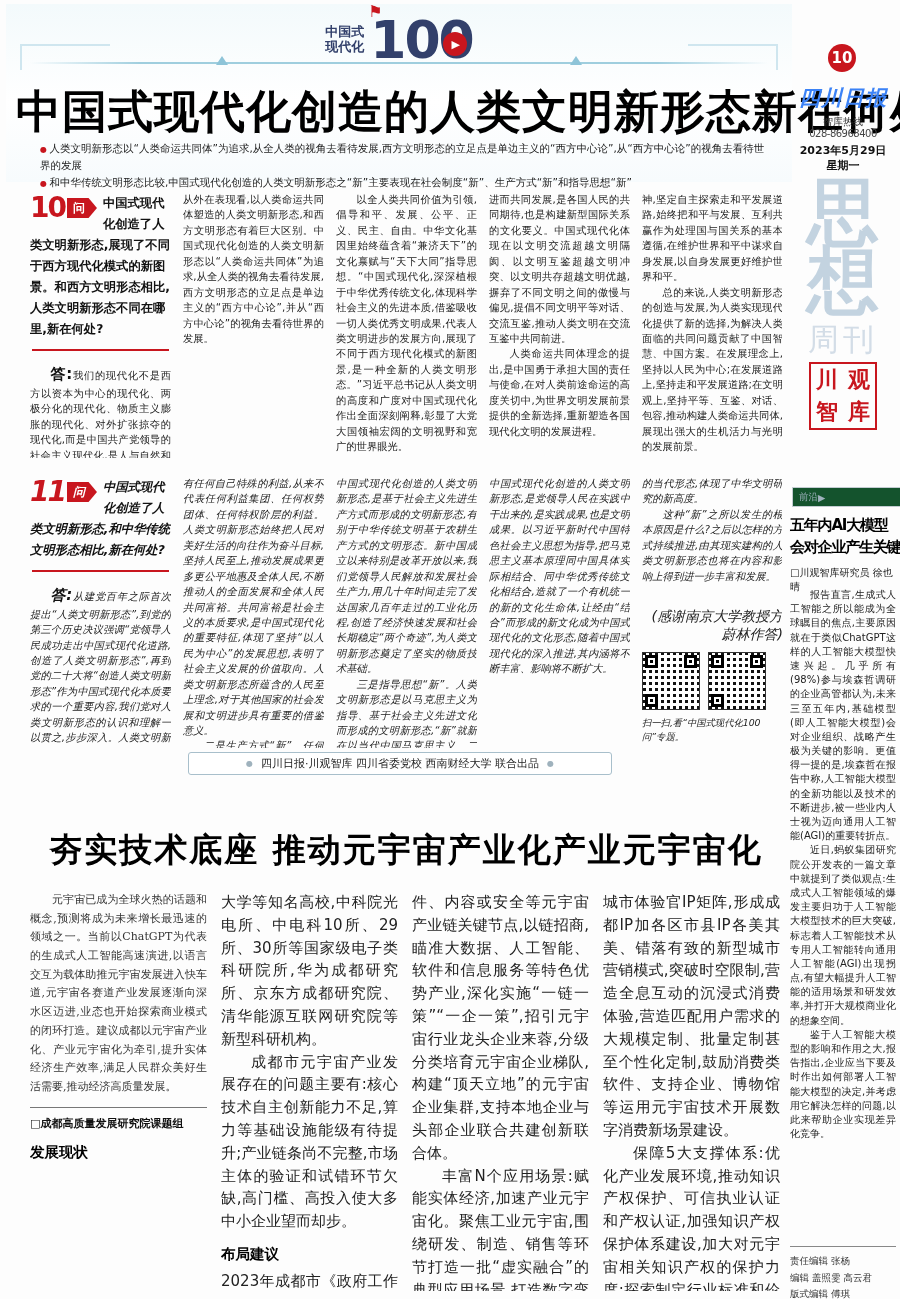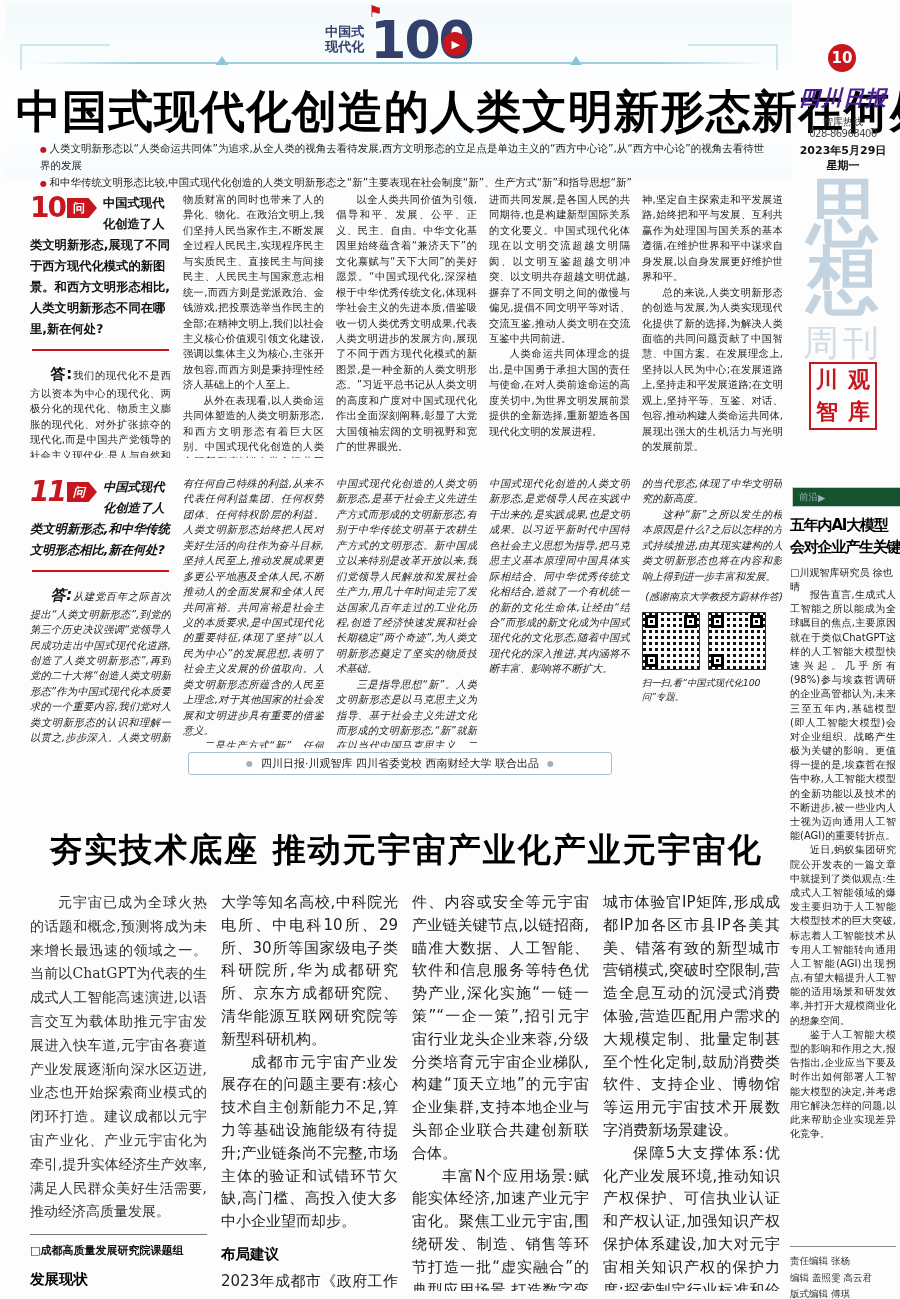--- a/index.html
+++ b/index.html
@@ -24,29 +24,29 @@
   .logo-flag { position:absolute; left:-2px; top:-10px; color:#c8161e; font-size:16px; }
   .headline { position:absolute; left:10px; right:10px; top:78px; text-align:center;
     font-size:45px; font-weight:900; color:#000; letter-spacing:1px; white-space:nowrap; }
   .bullets { position:absolute; left:34px; right:20px; top:136px; }
   .bullet { font-size:10.5px; color:#222; line-height:1.6; }
   .bullet::before { content:"● "; color:#c8161e; font-size:8px; }
   
   .sidecol { position:absolute; left:790px; top:0; width:106px; height:1299px; }
   .pagenum { position:absolute; left:38px; top:44px; width:28px; height:28px; border-radius:50%;
     background:#c8161e; color:#fff; font-size:15px; font-weight:800; display:flex; align-items:center; justify-content:center; }
-  .paper-logo { position:absolute; left:0; width:100%; top:84px; text-align:center; color:#4c1d95;
+  .paper-logo { position:absolute; left:0; width:100%; top:84px; text-align:center; color:#3b82f6;
     font-family:"DejaVu Serif", serif; font-style:italic; font-weight:900; font-size:21px; letter-spacing:1px; }
   .hotline { position:absolute; left:0; width:100%; top:115px; text-align:center; font-size:10px; color:#333; }
   .hotline-num { position:absolute; left:0; width:100%; top:128px; text-align:center; font-size:10px; color:#444; letter-spacing:-0.5px; }
   .pubdate { position:absolute; left:0; width:100%; top:143px; text-align:center; font-size:11px; font-weight:800; color:#111; }
   .weekday { position:absolute; left:0; width:100%; top:158px; text-align:center; font-size:11px; font-weight:800; color:#111; }
   .weekly { position:absolute; left:0; width:100%; top:178px; text-align:center; }
   .weekly-char { font-family:"DejaVu Serif", serif; font-size:72px; font-weight:900; color:#c3d3e0; line-height:0.95; }
-  .weekly-sub { font-family:Liberation Sans, sans-serif; font-size:36px; color:#d3dde7; letter-spacing:4px; margin-top:4px; }
+  .weekly-sub { font-family:Liberation Sans, sans-serif; font-size:31px; color:#d3dde7; letter-spacing:4px; margin-top:4px; }
   .seal { position:absolute; left:19px; top:362px; width:68px; height:68px; border:2px solid #c8161e;
     display:grid; grid-template-columns:1fr 1fr; }
   .seal span { font-family:"DejaVu Serif", serif; font-size:22px; font-weight:900; color:#c8161e;
     display:flex; align-items:center; justify-content:center; }
   .side-tab { position:absolute; left:2px; top:487px; width:116px; height:20px; border:1px solid #c3ccd2;
     background:#14532d; display:flex; align-items:center; justify-content:flex-start; padding:0 6px;
     font-size:9.5px; color:#9fb2bd; }
   .side-title { position:absolute; left:0; top:515px; width:106px; font-weight:800; color:#000;
     font-size:15px; line-height:1.45; white-space:nowrap; letter-spacing:-1.2px; }
   .side-byline { position:absolute; left:0; top:566px; width:106px; font-size:10px; font-weight:400; color:#222; }
@@ -63,42 +63,42 @@
   [data-first-noindent] p:first-child { text-indent:0; }
   .qmark { display:flex; align-items:center; gap:2px; float:left; margin:2px 6px 2px 0; }
   .qnum { font-size:28px; font-weight:900; color:#c8161e; line-height:1; letter-spacing:-2px; }
   .qflag { width:30px; height:20px; background:#c8161e; color:#fff; font-size:12px; font-weight:700;
     display:flex; align-items:center; justify-content:center;
     clip-path:polygon(0 0,72% 0,100% 50%,72% 100%,0 100%); padding-right:6px; }
   .qtext { font-size:12.3px; font-weight:800; line-height:1.55; color:#111; text-align:justify; }
   .qrule { height:2px; background:#c8161e; margin:10px 2px 12px 2px; }
   .ans-first { font-size:10.3px; line-height:1.5; text-align:justify; color:#222; }
   .ans-label { font-size:15px; font-weight:900; color:#111; }
-  .thank-note { font-size:10px; color:#222; text-align:right; margin:6px 0 8px; }
+  .thank-note { font-size:14px; color:#222; text-align:right; margin:24px 0 8px; }
   .qr-row { display:flex; gap:8px; margin:2px 0 6px; }
   .qr { width:58px; height:58px; border:1px solid #333; position:relative;
     background-image:repeating-linear-gradient(0deg,#111 0 3px,#fff 3px 6px),
                      repeating-linear-gradient(90deg,#111 0 3px,#fff 3px 6px);
     background-blend-mode:lighten; }
   .qr i { position:absolute; width:13px; height:13px; border:3px solid #000; background:#fff; }
   .qr i::after { content:""; position:absolute; left:2px; top:2px; width:3px; height:3px; background:#000; }
   .qr i.tl { left:2px; top:2px; } .qr i.tr { right:2px; top:2px; } .qr i.bl { left:2px; bottom:2px; }
   .qr-caption { font-size:9.3px; color:#222; line-height:1.5; }
   
   .attrib { position:absolute; left:188px; top:752px; width:424px; height:23px; border:1px solid #a8bfcb;
     border-radius:3px; background:#fff; display:flex; align-items:center; justify-content:center; gap:8px;
     font-size:11px; color:#222; }
   .attrib .dot { color:#9fb2bd; font-size:8px; }
   
   .meta-art { position:absolute; left:30px; top:828px; width:752px; }
   .meta-headline { text-align:center; font-size:33px; font-weight:900; color:#000; letter-spacing:2px; white-space:nowrap; }
   .meta-cols { display:flex; gap:14px; margin-top:18px; height:400px; overflow:hidden; }
   .meta-col { width:177px; flex:0 0 177px; overflow:hidden; }
   .meta-col p { font-size:15px; line-height:1.52; text-align:justify; text-indent:2em; color:#222; }
-  .meta-intro p { font-family:"DejaVu Serif", serif; font-size:14px; color:#333; line-height:1.7; text-indent:2em; }
+  .meta-intro p { font-family:"DejaVu Serif", serif; font-size:11px; color:#333; line-height:1.7; text-indent:2em; }
   .meta-byline { border-top:1px solid #777; margin-top:10px; padding-top:8px; font-size:11px; font-weight:800; color:#111; }
   .meta-h3 { font-size:14.5px; font-weight:900; color:#000; margin:12px 0 6px; }
 </style>
 </head>
 <body>
 
 <div class="banner">
   <div class="deco-corner" style="left:14px; top:40px; border-right:none;"></div>
   <div class="deco-corner" style="right:14px; top:40px; border-left:none;"></div>
   <div class="deco-line"></div>
@@ -168,25 +168,24 @@
       </span>
       <span class="qtext">中国式现代化创造了人类文明新形态,展现了不同于西方现代化模式的新图景。和西方文明形态相比,人类文明新形态不同在哪里,新在何处?</span>
     </div>
     <div style="clear:both"></div>
     <div class="qrule"></div>
     <p class="ans-first">
       <span class="ans-label">答:</span><span>我们的现代化不是西方以资本为中心的现代化、两极分化的现代化、物质主义膨胀的现代化、对外扩张掠夺的现代化,而是中国共产党领导的社会主义现代化,是人与自然和谐共生、走和平发展道路的现代化,打破了西方文明形态是世界上唯一文明形态的神话,不再是西方文明形态的附属品。</span>
     </p>
   </div>
   <div class="qa-col" data-first-noindent="">
-      <p>物质财富的同时也带来了人的异化、物化。在政治文明上,我们坚持人民当家作主,不断发展全过程人民民主,实现程序民主与实质民主、直接民主与间接民主、人民民主与国家意志相统一,而西方则是党派政治、金钱游戏,把投票选举当作民主的全部;在精神文明上,我们以社会主义核心价值观引领文化建设,强调以集体主义为核心,主张开放包容,而西方则是秉持理性经济人基础上的个人至上。</p>
       <p>从外在表现看,以人类命运共同体塑造的人类文明新形态,和西方文明形态有着巨大区别。中国式现代化创造的人类文明新形态以“人类命运共同体”为追求,从全人类的视角去看待发展,西方文明形态的立足点是单边主义的“西方中心论”,并从“西方中心论”的视角去看待世界的发展。</p>
     </div>
   <div class="qa-col">
-      <p>以全人类共同价值为引领,倡导和平、发展、公平、正义、民主、自由。中华文化基因里始终蕴含着“兼济天下”的文化禀赋与“天下大同”的美好愿景。“中国式现代化,深深植根于中华优秀传统文化,体现科学社会主义的先进本质,借鉴吸收一切人类优秀文明成果,代表人类文明进步的发展方向,展现了不同于西方现代化模式的新图景,是一种全新的人类文明形态。”习近平总书记从人类文明的高度和广度对中国式现代化作出全面深刻阐释,彰显了大党大国领袖宏阔的文明视野和宽广的世界眼光。</p>
+      <p>以全人类共同价值为引领,倡导和平、发展、公平、正义、民主、自由。中华文化基因里始终蕴含着“兼济天下”的文化禀赋与“天下大同”指导思想。“中国式现代化,深深植根于中华优秀传统文化,体现科学社会主义的先进本质,借鉴吸收一切人类优秀文明成果,代表人类文明进步的发展方向,展现了不同于西方现代化模式的新图景,是一种全新的人类文明形态。”习近平总书记从人类文明的高度和广度对中国式现代化作出全面深刻阐释,彰显了大党大国领袖宏阔的文明视野和宽广的世界眼光。</p>
     </div>
   <div class="qa-col" data-first-noindent="">
       <p>进而共同发展,是各国人民的共同期待,也是构建新型国际关系的文化要义。中国式现代化体现在以文明交流超越文明隔阂、以文明互鉴超越文明冲突、以文明共存超越文明优越,摒弃了不同文明之间的傲慢与偏见,提倡不同文明平等对话、交流互鉴,推动人类文明在交流互鉴中共同前进。</p>
       <p>人类命运共同体理念的提出,是中国勇于承担大国的责任与使命,在对人类前途命运的高度关切中,为世界文明发展前景提供的全新选择,重新塑造各国现代化文明的发展进程。</p>
     </div>
   <div class="qa-col" data-first-noindent="">
       <p>神,坚定自主探索走和平发展道路,始终把和平与发展、互利共赢作为处理国与国关系的基本遵循,在维护世界和平中谋求自身发展,以自身发展更好维护世界和平。</p>
       <p>总的来说,人类文明新形态的创造与发展,为人类实现现代化提供了新的选择,为解决人类面临的共同问题贡献了中国智慧、中国方案。在发展理念上,坚持以人民为中心;在发展道路上,坚持走和平发展道路;在文明观上,坚持平等、互鉴、对话、包容,推动构建人类命运共同体,展现出强大的生机活力与光明的发展前景。</p>
     </div>
 </div>

